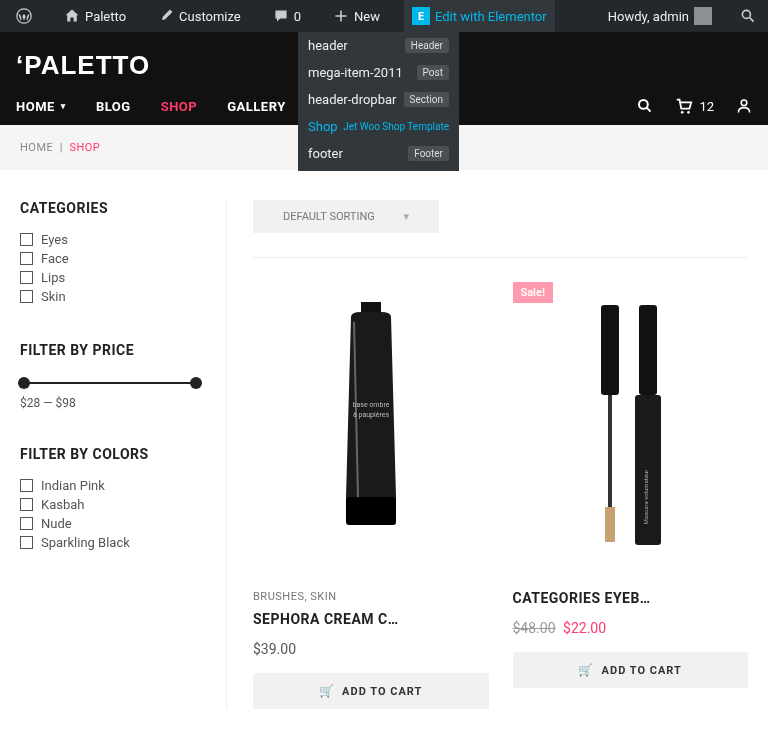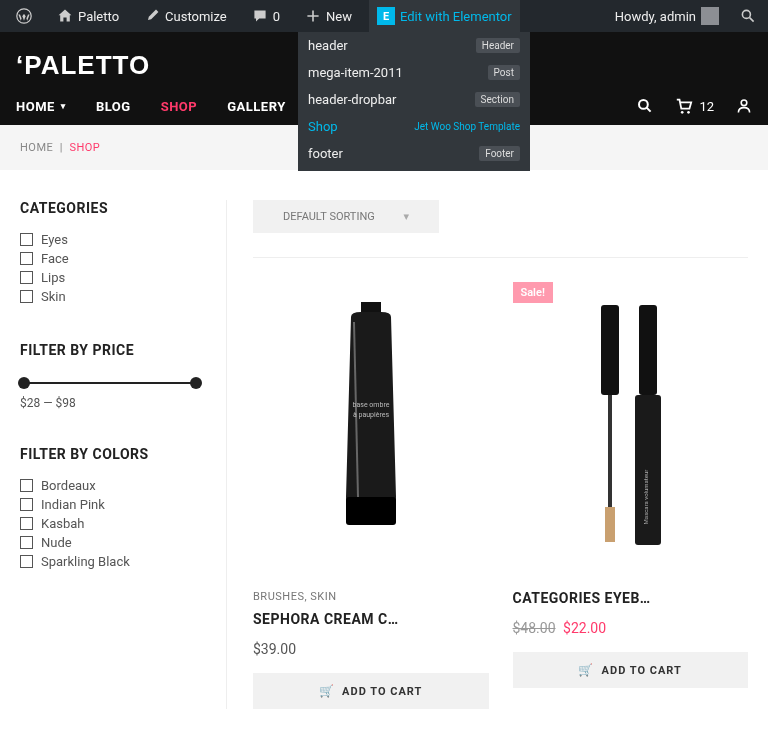--- a/index.html
+++ b/index.html
@@ -1,28 +1,28 @@
 <!DOCTYPE html>
 <html><head>
 <meta charset="utf-8">
 <style>
 * { box-sizing: border-box; margin: 0; padding: 0; }
 body { font-family: -apple-system, BlinkMacSystemFont, "Segoe UI", Roboto, Arial, sans-serif; font-size: 13px; color: #333; background: #fff; width: 768px; }
 
 
 .admin-bar { background: #23282d; color: #eee; height: 32px; display: flex; align-items: center; justify-content: space-between; padding: 0 8px; font-size: 13px; }
-.admin-left, .admin-right { display: flex; align-items: center; gap: 9px; }
+.admin-left, .admin-right { display: flex; align-items: center; gap: 16px; }
 .admin-item { display: flex; align-items: center; gap: 5px; padding: 0 8px; height: 32px; color: #eee; cursor: pointer; }
 .admin-icon { width: 16px; height: 16px; display: inline-flex; align-items: center; justify-content: center; }
 .elementor-item { background: #32373c; color: #00b9eb; }
 .elementor-badge { background: #00b9eb; width: 18px; height: 18px; display: flex; align-items: center; justify-content: center; color: #fff; font-weight: bold; font-size: 11px; }
 .avatar-box { width: 18px; height: 18px; background: #8c8f94; }
 
 
-.dropdown { position: absolute; top: 32px; left: 298px; width: 232px; background: #32373c; color: #eee; font-size: 13px; z-index: 100; padding-bottom: 4px; }
+.dropdown { position: absolute; top: 32px; left: 298px; width: 161px; background: #32373c; color: #eee; font-size: 13px; z-index: 100; padding-bottom: 4px; }
 .dd-row { display: flex; align-items: center; justify-content: space-between; padding: 6px 10px; cursor: pointer; }
 .dd-row.active { color: #00b9eb; }
 .dd-label { flex: 1; }
 .dd-tag { background: #4a4f55; color: #ddd; font-size: 10px; padding: 2px 6px; border-radius: 2px; }
 .dd-tag.jet { background: transparent; color: #00b9eb; font-size: 10px; padding: 0; }
 
 
 .site-header { background: #111; color: #fff; padding: 12px 16px 0; }
 .logo { font-family: "Arial Black", Arial, sans-serif; font-size: 26px; font-weight: 900; letter-spacing: 1px; padding: 6px 0 8px; }
 .nav-row { display: flex; align-items: center; justify-content: space-between; padding: 8px 0 10px; }
@@ -228,24 +228,20 @@
       <div class="widget-title">FILTER BY PRICE</div>
       <div class="slider">
         <div class="slider-dot" style="left:-2px"></div>
         <div class="slider-dot" style="right:-2px"></div>
       </div>
       <div class="price-text">$28 — $98</div>
     </div>
     <div class="widget">
       <div class="widget-title">FILTER BY COLORS</div>
       <div id="color-list">
-          <div class="check-row">
-            <span class="checkbox"></span>
-            <span>Bordeaux</span>
-          </div>
           <div class="check-row">
             <span class="checkbox"></span>
             <span>Indian Pink</span>
           </div>
           <div class="check-row">
             <span class="checkbox"></span>
             <span>Kasbah</span>
           </div>
           <div class="check-row">
             <span class="checkbox"></span>

